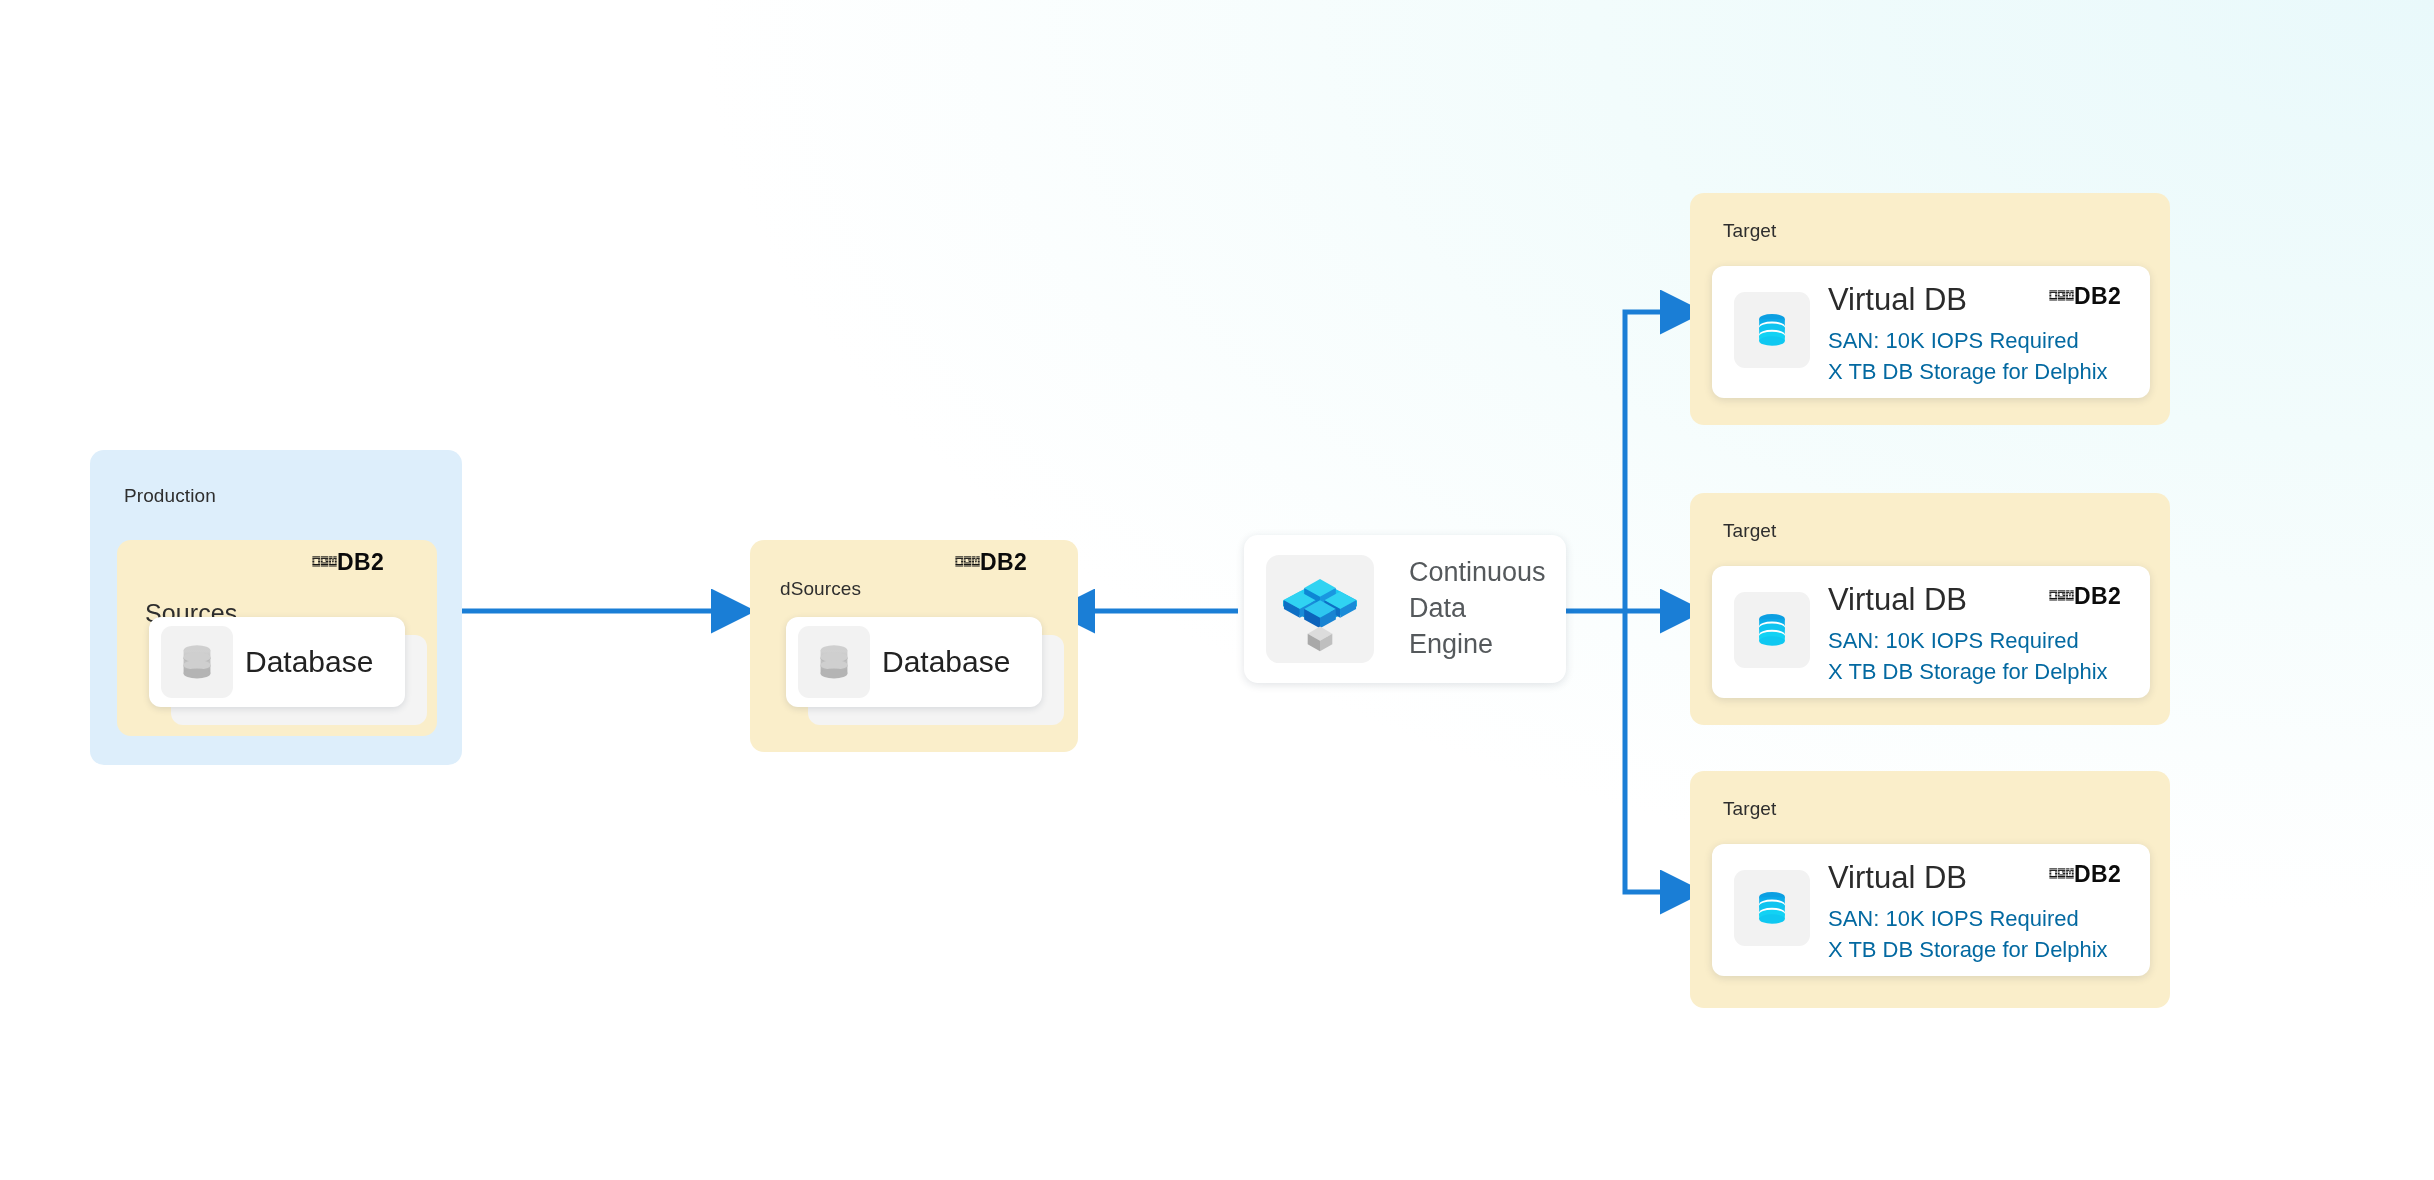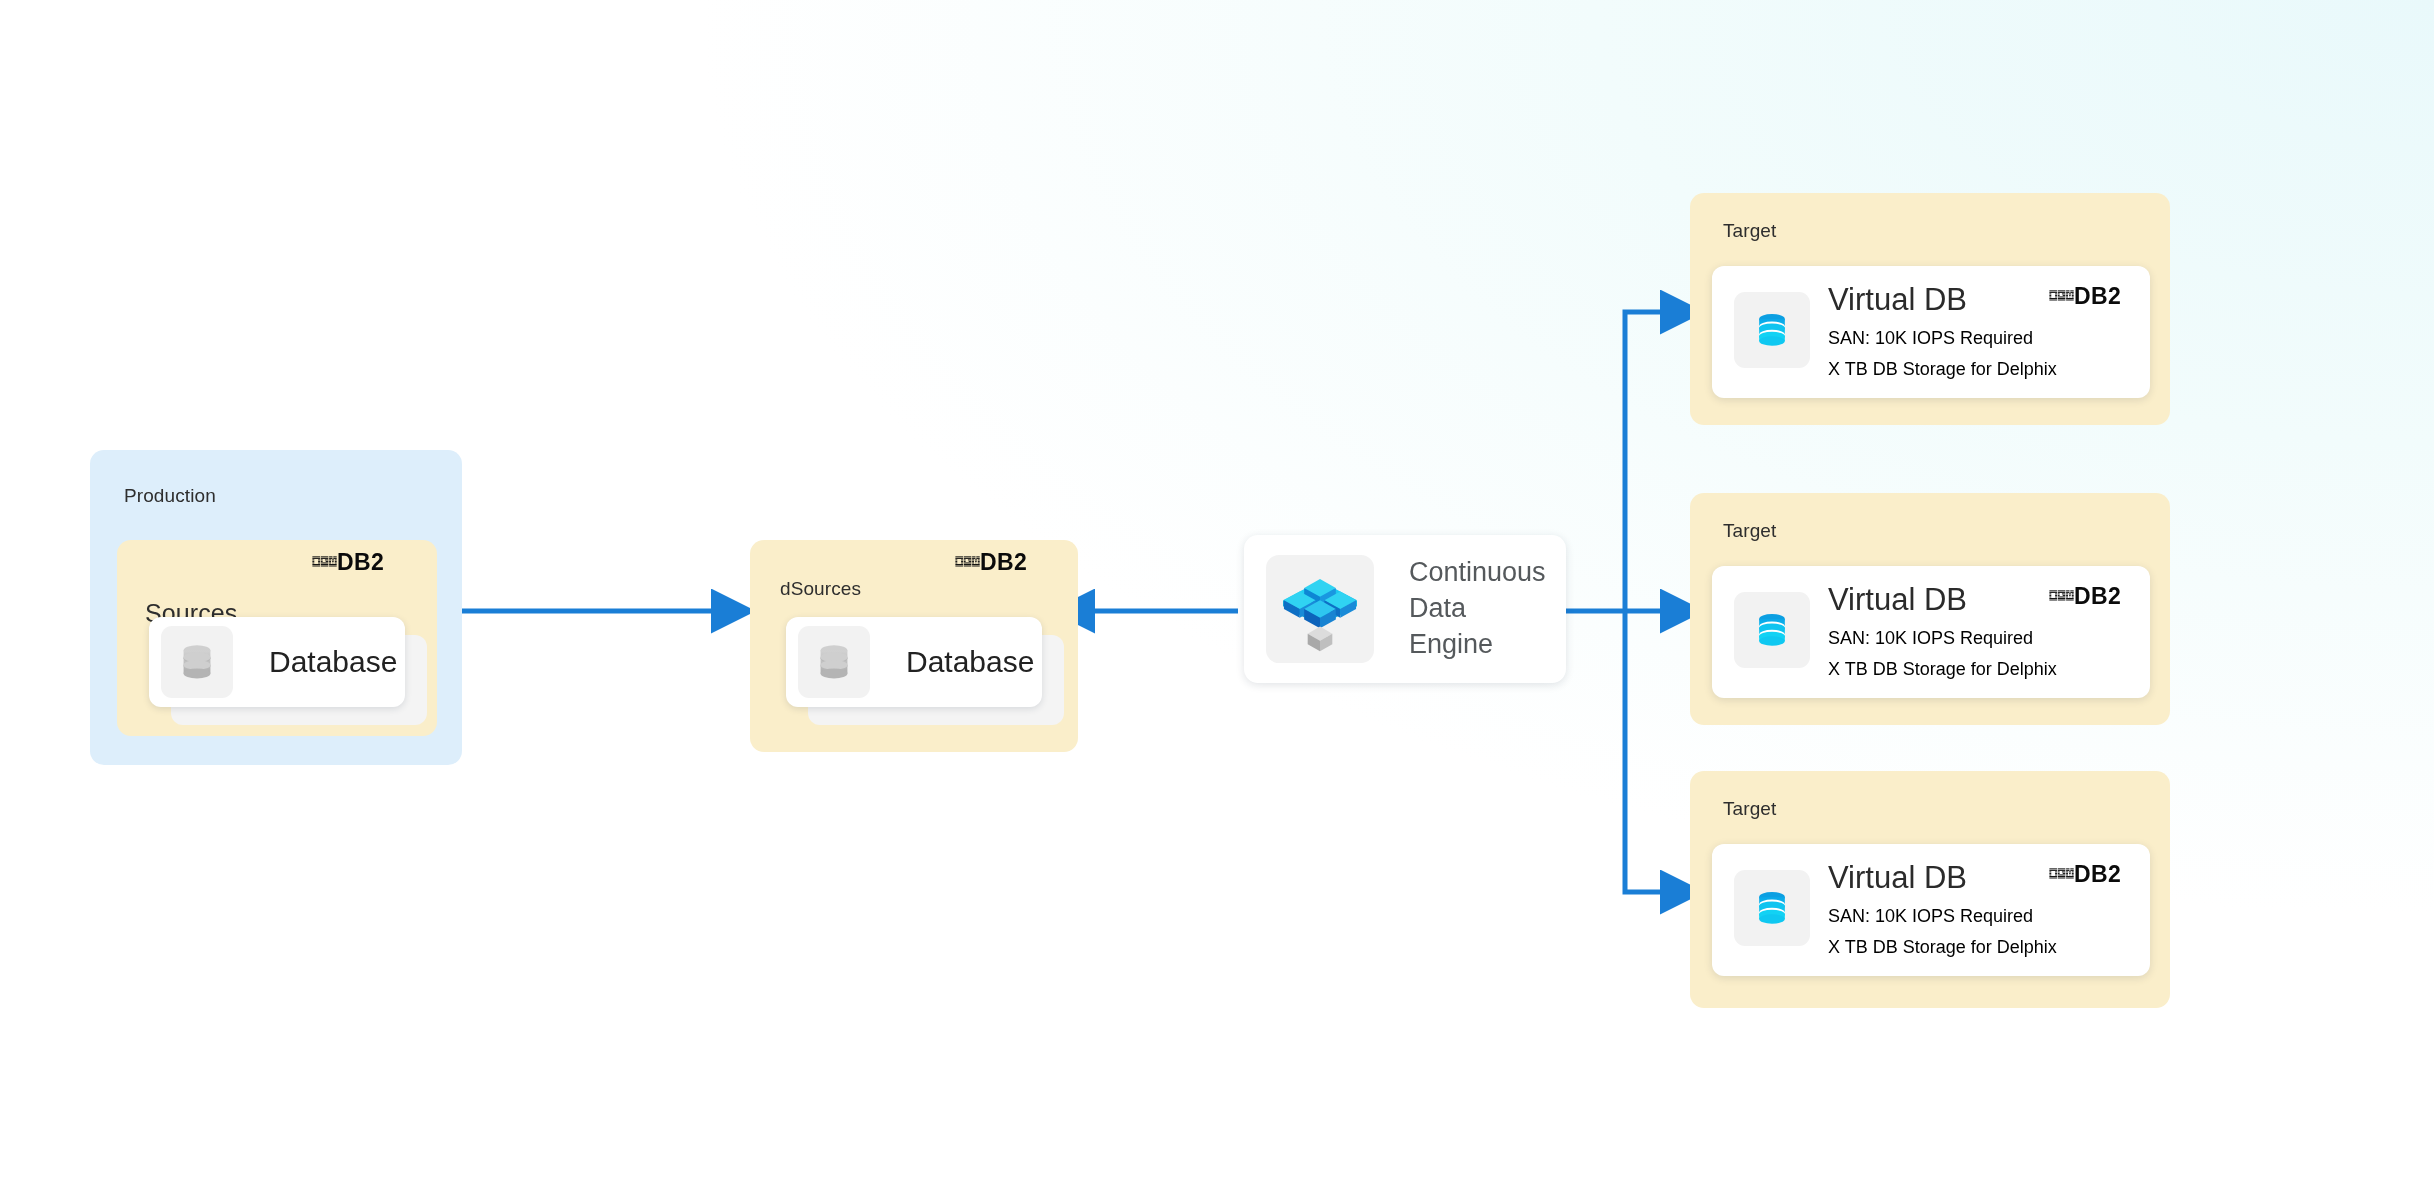--- a/index.html
+++ b/index.html
@@ -111,21 +111,21 @@
     display: flex;
     align-items: center;
     justify-content: center;
     flex: none;
   }
   .icon-tile svg { display: block; }
 
   .card-label {
     font-size: 30px;
     color: #222222;
-    margin-left: 36px;
+    margin-left: 12px;
     white-space: nowrap;
   }
 
   
   .engine-card {
     position: absolute;
     background: #ffffff;
     border-radius: 14px;
     box-shadow: 0 2px 9px rgba(25,40,60,0.13);
     display: flex;
@@ -175,22 +175,22 @@
     position: absolute;
     left: 116px;
     top: 16px;
     font-size: 31px;
     color: #2b2b2b;
     white-space: nowrap;
   }
   .vdb-sub {
     position: absolute;
     left: 116px;
-    font-size: 18px;
-    color: #000000;
+    font-size: 22px;
+    color: #0369a1;
     white-space: nowrap;
   }
   .vdb-sub-1 { top: 62px; }
   .vdb-sub-2 { top: 93px; }
 </style>
 </head>
 <body>
 
 <div id="canvas">
 

